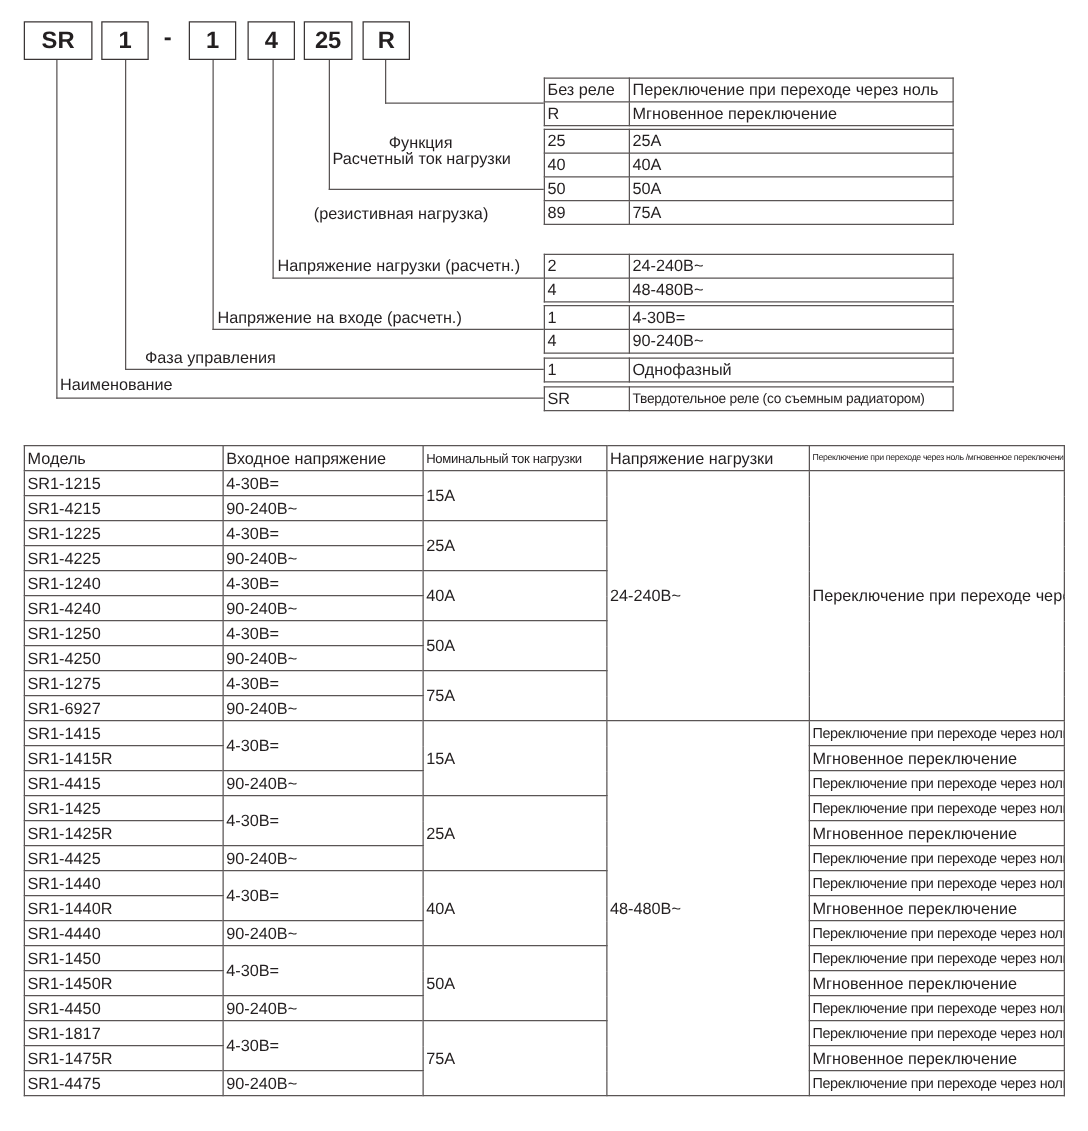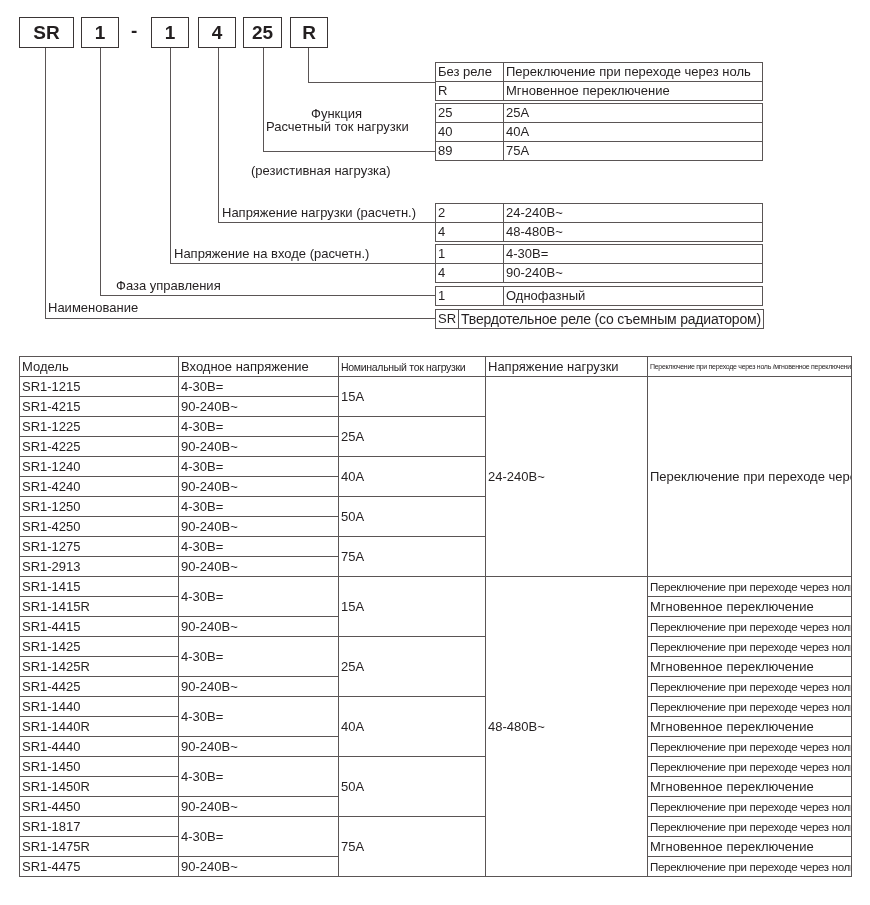--- a/index.html
+++ b/index.html
@@ -10,21 +10,21 @@
               display: flex; align-items: center; justify-content: center; background:#fff; }
   .dash { position: absolute; top: 20px; font-weight: bold; font-size: 19px; }
   .vline { position: absolute; width: 0; border-left: 1.3px solid #5a5555; }
   .hline { position: absolute; height: 0; border-top: 1.3px solid #5a5555; }
   .diag-label { position: absolute; font-size: 13px; line-height: 16px; white-space: nowrap; }
   .dtable { position: absolute; left: 435px; width: 328px; border: 1.3px solid #5a5555;
             box-sizing: border-box; border-collapse: collapse; }
   .dtable td { border: 1.3px solid #5a5555; font-size: 13px; padding: 0 2px; height: 18px;
                line-height: 16px; white-space: nowrap; }
   .dtable td.k { width: 63px; }
-  .dtable td.small { font-size: 14px; letter-spacing: -0.2px; }
+  .dtable td.small { font-size: 11px; letter-spacing: -0.2px; }
 
   #spec { position: absolute; left: 19px; top: 356px; border-collapse: collapse;
           table-layout: fixed; width: 832px; }
   #spec td, #spec th { border: 1.3px solid #5a5555; font-size: 13px; font-weight: normal;
           text-align: left; padding: 0 2px; height: 19px; line-height: 16px;
           white-space: nowrap; overflow: hidden; vertical-align: middle; }
   #spec th.narrow { font-size: 10.5px; letter-spacing: -0.3px; }
   #spec th.tiny { font-size: 7px; letter-spacing: -0.3px; }
   #spec td.sm { font-size: 11.5px; letter-spacing: -0.3px; }
 </style>
@@ -80,20 +80,24 @@
 
 <table class="dtable" style="top:103px;">
   <tbody>
   <tr>
         <td class="k">25</td>
         <td>25A</td>
       </tr>
   <tr>
         <td class="k">40</td>
         <td>40A</td>
+      </tr>
+  <tr>
+        <td class="k">50</td>
+        <td>50A</td>
       </tr>
   <tr>
         <td class="k">89</td>
         <td>75A</td>
       </tr>
 </tbody>
   </table>
 
 <table class="dtable" style="top:203px;">
   <tbody>
@@ -194,21 +198,21 @@
       <tr>
         <td>SR1-4250</td>
         <td>90-240В~</td>
       </tr>
       <tr>
         <td>SR1-1275</td>
         <td>4-30В=</td>
         <td rowspan="2">75A</td>
       </tr>
       <tr>
-        <td>SR1-2913</td>
+        <td>SR1-6927</td>
         <td>90-240В~</td>
       </tr>
       <tr>
         <td>SR1-1415</td>
         <td rowspan="2">4-30В=</td>
         <td rowspan="3">15A</td>
         <td rowspan="15">48-480В~</td>
         <td class="sm">Переключение при переходе через ноль</td>
       </tr>
       <tr>

